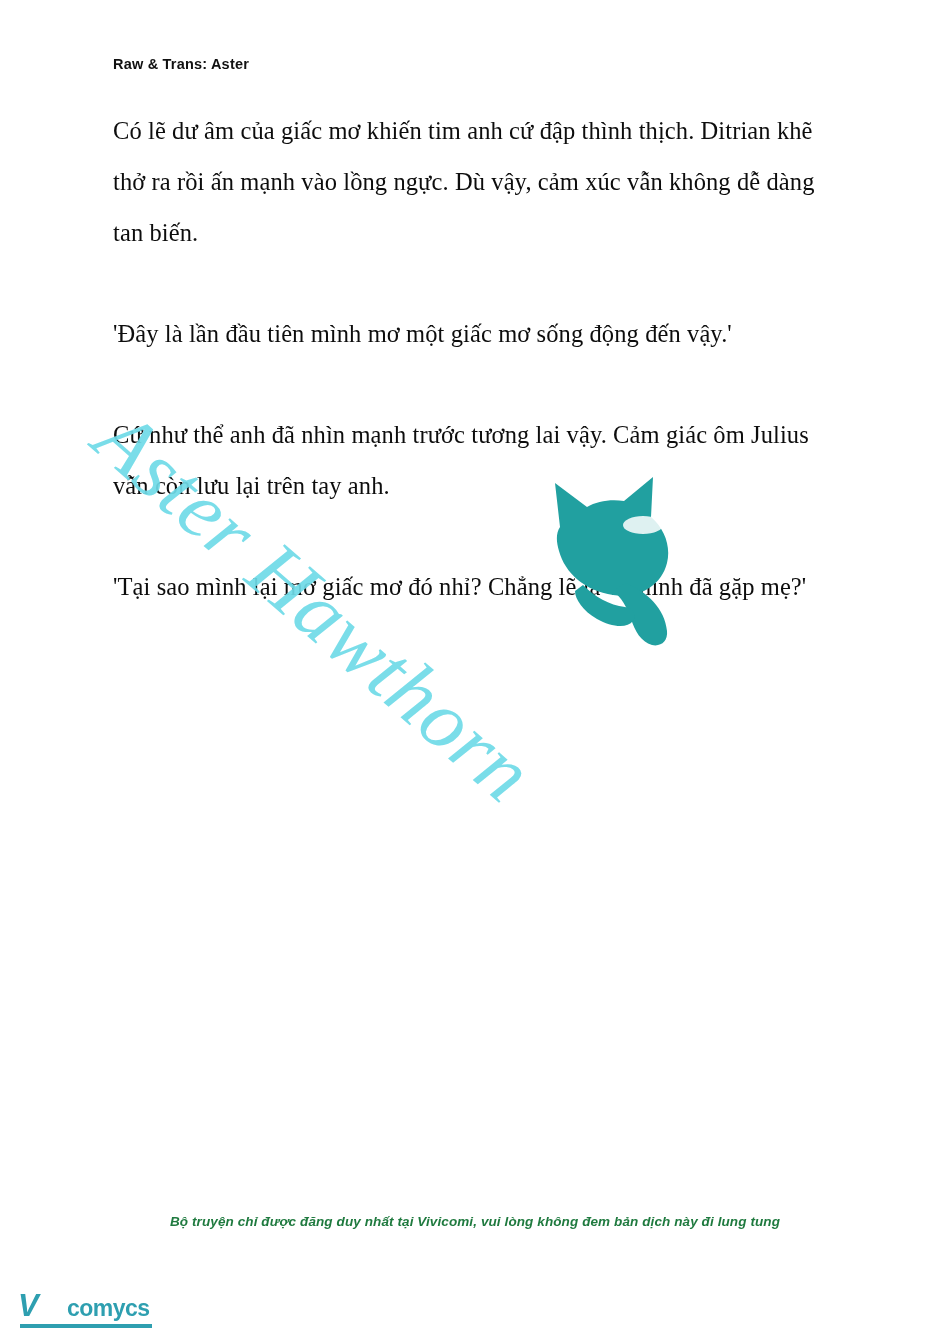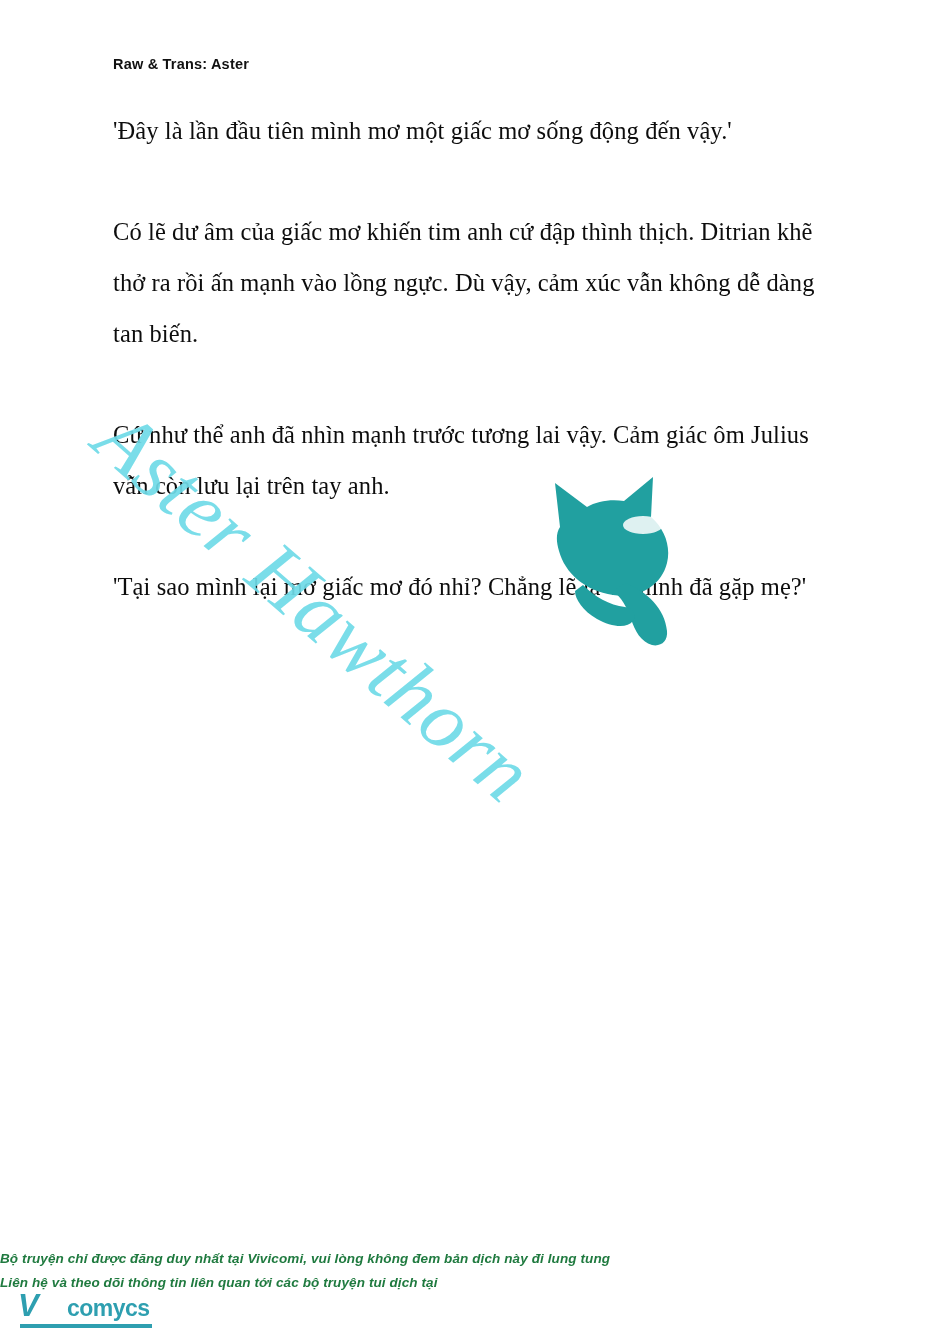--- a/index.html
+++ b/index.html
@@ -77,22 +77,22 @@
     left: 525px;
     top: 465px;
     width: 190px;
     height: 190px;
   }
   
   .footer-notes {
     position: absolute;
     left: 0;
     right: 0;
-    top: 1247px;
-    text-align: left;
+    top: 1210px;
+    text-align: center;
   }
   .footer-notes .note {
     font-family: "Liberation Sans", sans-serif;
     font-style: italic;
     font-weight: 700;
     font-size: 13.5px;
     color: #1f7a3f;
     line-height: 24px;
     letter-spacing: 0.1px;
   }
@@ -136,42 +136,41 @@
   }
 </style>
 </head>
 <body>
 
 <div class="page">
 
   <div class="credit-line">Raw &amp; Trans: Aster</div>
 
   <div class="content">
+    <p class="para">Có lẽ dư âm của giấc mơ khiến tim anh cứ đập thình thịch. Ditrian khẽ thở ra rồi ấn mạnh vào lồng ngực. Dù vậy, cảm xúc vẫn không dễ dàng tan biến.</p>
     <p class="para">'Đây là lần đầu tiên mình mơ một giấc mơ sống động đến vậy.'</p>
-    <p class="para">Có lẽ dư âm của giấc mơ khiến tim anh cứ đập thình thịch. Ditrian khẽ thở ra rồi ấn mạnh vào lồng ngực. Dù vậy, cảm xúc vẫn không dễ dàng tan biến.</p>
     <p class="para">Cứ như thể anh đã nhìn mạnh trước tương lai vậy. Cảm giác ôm Julius vẫn còn lưu lại trên tay anh.</p>
     <p class="para">'Tại sao mình lại mơ giấc mơ đó nhỉ? Chẳng lẽ là vì mình đã gặp mẹ?'</p>
   </div>
 
   <div class="watermark">
     <div class="watermark-text">Aster Hawthorn</div>
   </div>
 
   <svg class="watermark-cat" viewBox="0 0 190 190">
     <g fill="#21a0a0">
       <path d="M35 62 L30 18 L62 42 C72 36 86 34 99 36 L128 12 L126 52 C140 64 146 82 142 98 C136 122 112 134 88 130 C60 126 40 108 34 86 C31 76 31 68 35 62 Z"></path>
       <path d="M100 118 C122 126 140 144 142 166 C143 176 136 182 127 180 C116 177 110 166 106 154 C102 142 96 132 88 126 Z"></path>
       <path d="M58 120 C70 132 84 140 100 142 C108 143 112 150 108 156 C102 164 86 162 72 154 C58 146 50 134 50 126 Z"></path>
       <ellipse cx="118" cy="60" rx="20" ry="9" fill="#ffffff" opacity="0.85"></ellipse>
     </g>
   </svg>
 
   <div class="footer-notes">
     <div class="note">Bộ truyện chỉ được đăng duy nhất tại Vivicomi, vui lòng không đem bản dịch này đi lung tung</div>
-    <div class="note">Liên hệ và theo dõi thông tin liên quan tới các bộ truyện tui dịch tại</div>
   </div>
 
   <div class="logo">
     <div class="logo-v">V</div>
     <div class="logo-word">comycs</div>
     <div class="logo-underline"></div>
   </div>
 
 </div>
 

